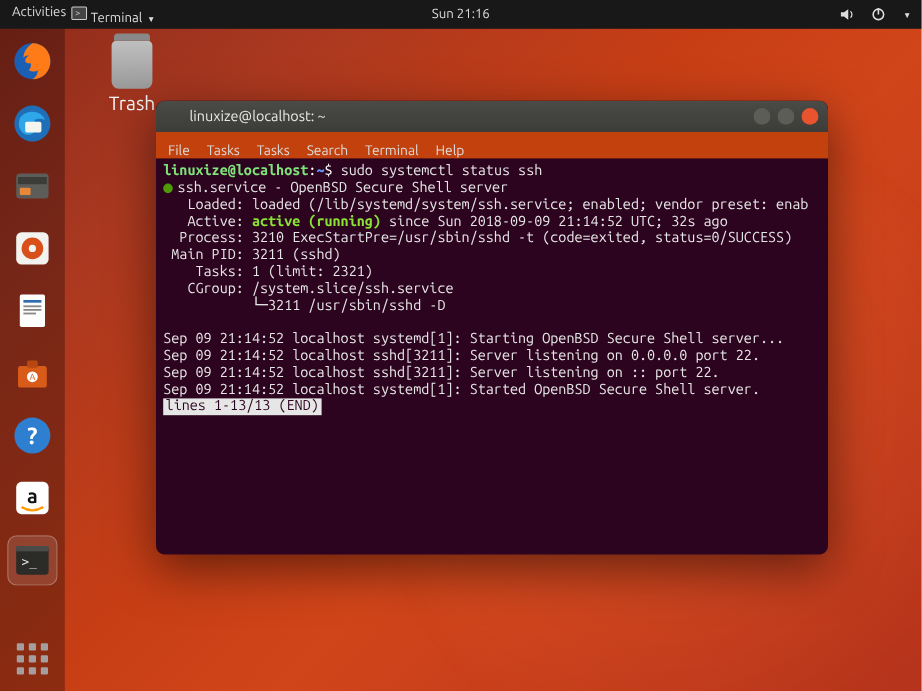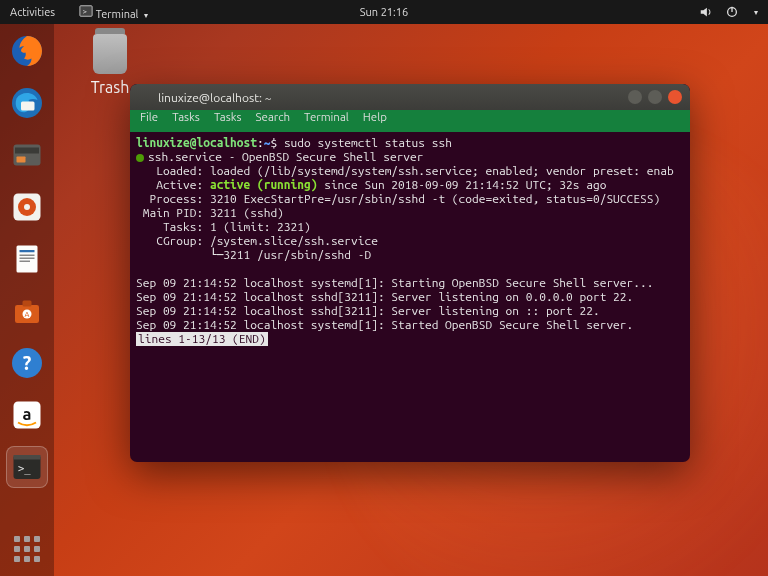--- a/index.html
+++ b/index.html
@@ -14,21 +14,21 @@
   border-radius: 50%;
   background: radial-gradient(circle at 40% 40%, rgba(255,120,60,.25), rgba(180,50,20,0) 70%);
   filter: blur(10px);
 }
 
 .topbar {
   height: 24px; background: #181818; color: #ddd;
   display: flex; align-items: center; font-size: 11px;
   padding: 0 10px; position: relative; z-index: 5;
 }
-.topbar .left { display: flex; gap: 24px; align-items: center; }
+.topbar .left { display: flex; gap: 4px; align-items: flex-start; }
 .topbar .center { position: absolute; left: 50%; transform: translateX(-50%); }
 .topbar .right { margin-left: auto; display: flex; gap: 12px; align-items: center; }
 .topbar .icon { width: 14px; height: 14px; display: inline-flex; align-items: center; justify-content: center; }
 .topbar svg { fill: #ddd; }
 .dropdown-caret { font-size: 8px; margin-left: 3px; }
 
 .dock {
   position: absolute; left: 0; top: 24px; bottom: 0; width: 54px;
   background: rgba(30,10,10,.35);
   display: flex; flex-direction: column; align-items: center; padding-top: 6px; gap: 10px;
@@ -69,21 +69,21 @@
 .titlebar {
   height: 26px; background: linear-gradient(#4a4a46,#3c3c39);
   display: flex; align-items: center; justify-content: flex-start;
   color: #e8e8e4; font-size: 12px; position: relative;
   border-top-left-radius: 7px; border-top-right-radius: 7px; padding-left: 28px;
 }
 .win-controls { position: absolute; right: 8px; display: flex; gap: 6px; }
 .win-btn { width: 14px; height: 14px; border-radius: 50%; background: #5d5d57; }
 .win-btn.close { background: #e9542f; }
 .menubar {
-  height: 22px; background: #15803d; display: flex; align-items: flex-start;
+  height: 22px; background: #c2410c; display: flex; align-items: flex-end;
   gap: 14px; padding: 0 10px; font-size: 11.5px; color: #ddd;
 }
 .term-body {
   flex: 1; padding: 4px 6px 6px;
   font-family: "Ubuntu Mono","DejaVu Sans Mono",monospace;
   font-size: 12px; line-height: 14px; color: #e6e6e6;
   white-space: pre; overflow: hidden; border-radius: 10px;
 }
 .c-green { color: #8ae234; font-weight: bold;}
 .c-prompt { color: #7fe37a; font-weight: bold;}

